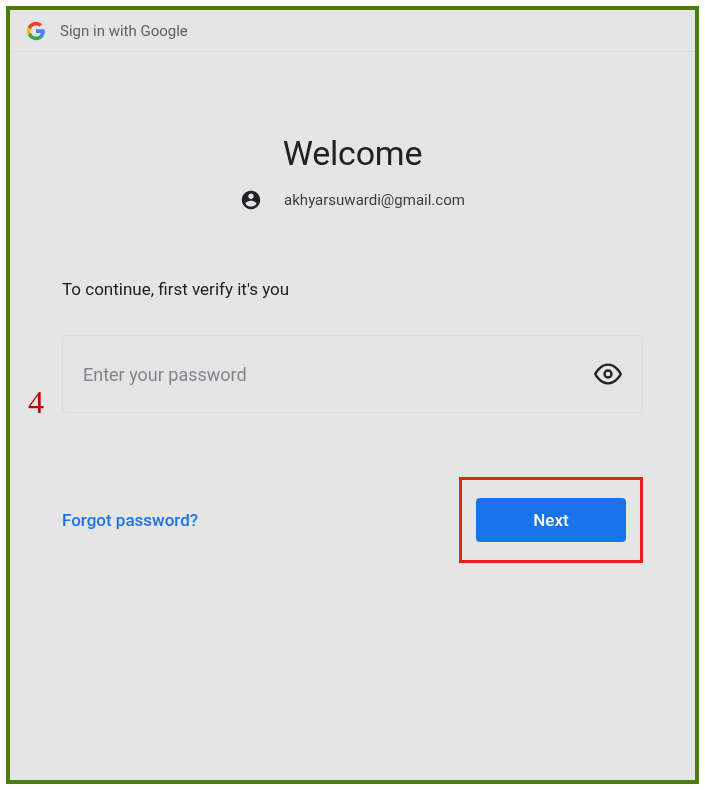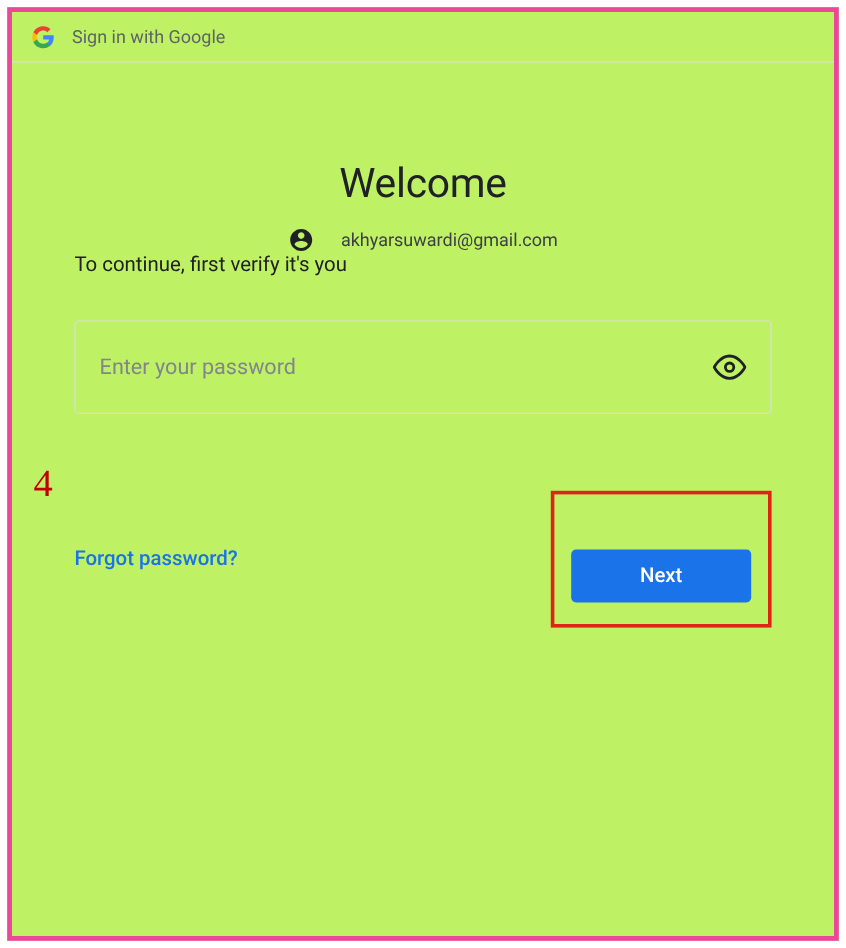--- a/index.html
+++ b/index.html
@@ -13,22 +13,22 @@
       height: 790px;
       position: relative;
       background: #fff;
     }
     .outer-frame {
       position: absolute;
       top: 6px;
       left: 6px;
       right: 6px;
       bottom: 6px;
-      border: 4px solid #ec4899;
-      background: #bef264;
+      border: 4px solid #4d7c0f;
+      background: #e5e5e5;
     }
     .header-bar {
       display: flex;
       align-items: center;
       padding: 6px 16px;
       border-bottom: 1px solid #dadce0;
       height: 42px;
     }
     .google-logo {
       width: 20px;
@@ -75,20 +75,21 @@
       height: 22px;
     }
     .account-email {
       font-size: 15px;
       color: #3c4043;
       font-weight: 400;
     }
     .verify-text {
       font-size: 17px;
       color: #202124;
+      margin-top: 68px;
     }
     .password-field {
       position: relative;
       margin-top: 36px;
       border: 1px solid #dadce0;
       border-radius: 4px;
       height: 78px;
       display: flex;
       align-items: center;
       padding: 0 20px;
@@ -137,21 +138,20 @@
       background: #1a73e8;
       color: #fff;
       border: none;
       border-radius: 4px;
       padding: 0 28px;
       height: 44px;
       min-width: 150px;
       font-size: 17px;
       font-weight: 500;
       cursor: pointer;
-      margin-top: 28px;
     }
     .step-number {
       position: absolute;
       left: 18px;
       top: 374px;
       color: #c00000;
       font-size: 32px;
       font-weight: 400;
       font-family: Georgia, serif;
     }

